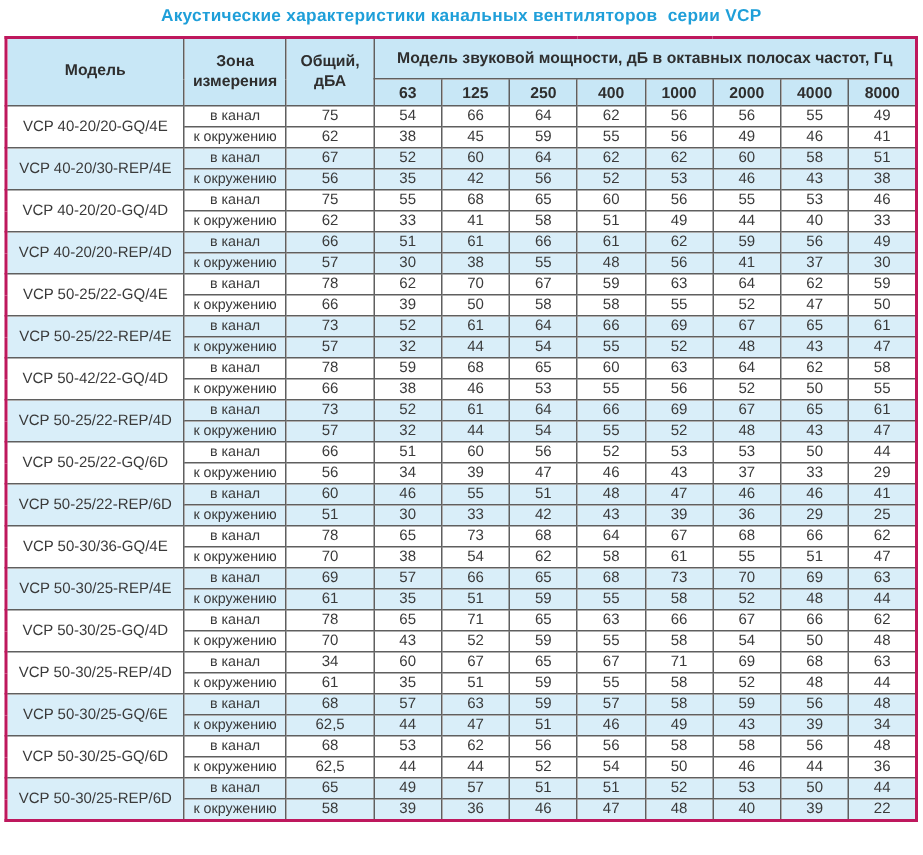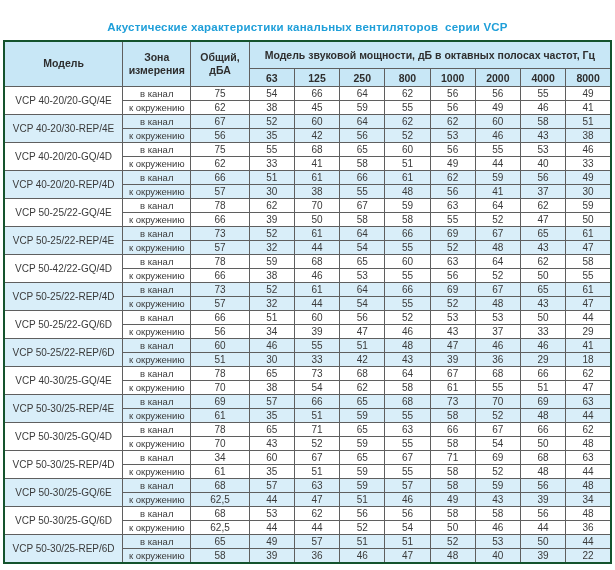--- a/index.html
+++ b/index.html
@@ -5,38 +5,38 @@
   html, body {
     margin: 0;
     padding: 0;
     background: #ffffff;
     font-family: "Liberation Sans", sans-serif;
   }
   .page {
     width: 615px;
     height: 570px;
     box-sizing: border-box;
-    padding: 19px 3px 2px 3px;
+    padding: 3px 3px 2px 3px;
     background: #ffffff;
     overflow: hidden;
   }
   .title {
     text-align: center;
     color: #1f9fd9;
     font-weight: bold;
     font-size: 11.5px;
     letter-spacing: 0.2px;
     white-space: pre-wrap;
     margin: 2px 0 7px 0;
   }
   table.acoustic {
     width: 609px;
     border-collapse: collapse;
     table-layout: fixed;
-    border: 2px solid #14532d;
+    border: 2px solid #be185d;
   }
   col.c-model { width: 118px; }
   col.c-zone  { width: 68px; }
   col.c-total { width: 58px; }
   col.c-freq  { width: 45px; }
   th, td {
     border: 1px solid #5f5f5f;
     padding: 0 2px;
     color: #3a3a3a;
     text-align: center;
@@ -86,21 +86,21 @@
         <th rowspan="2" class="multiline">Зона
 измерения</th>
         <th rowspan="2" class="multiline">Общий,
 дБА</th>
         <th colspan="8">Модель звуковой мощности, дБ в октавных полосах частот, Гц</th>
       </tr>
       <tr class="hdr-freq" id="freq-row">
           <th>63</th>
           <th>125</th>
           <th>250</th>
-          <th>800</th>
+          <th>400</th>
           <th>1000</th>
           <th>2000</th>
           <th>4000</th>
           <th>8000</th>
         </tr>
     </thead>
     <tbody id="table-body">
         <tr class="plain group-start">
           <td class="model-cell" rowspan="2">VCP 40-20/20-GQ/4E</td>
           <td class="zone-cell">в канал</td>
@@ -342,24 +342,24 @@
         <tr class="shaded">
           <td class="zone-cell">к окружению</td>
           <td class="total-cell">51</td>
           <td class="value-cell">30</td>
           <td class="value-cell">33</td>
           <td class="value-cell">42</td>
           <td class="value-cell">43</td>
           <td class="value-cell">39</td>
           <td class="value-cell">36</td>
           <td class="value-cell">29</td>
-          <td class="value-cell">18</td>
-        </tr>
-        <tr class="plain group-start">
-          <td class="model-cell" rowspan="2">VCP 40-30/25-GQ/4E</td>
+          <td class="value-cell">25</td>
+        </tr>
+        <tr class="plain group-start">
+          <td class="model-cell" rowspan="2">VCP 50-30/36-GQ/4E</td>
           <td class="zone-cell">в канал</td>
           <td class="total-cell">78</td>
           <td class="value-cell">65</td>
           <td class="value-cell">73</td>
           <td class="value-cell">68</td>
           <td class="value-cell">64</td>
           <td class="value-cell">67</td>
           <td class="value-cell">68</td>
           <td class="value-cell">66</td>
           <td class="value-cell">62</td>

